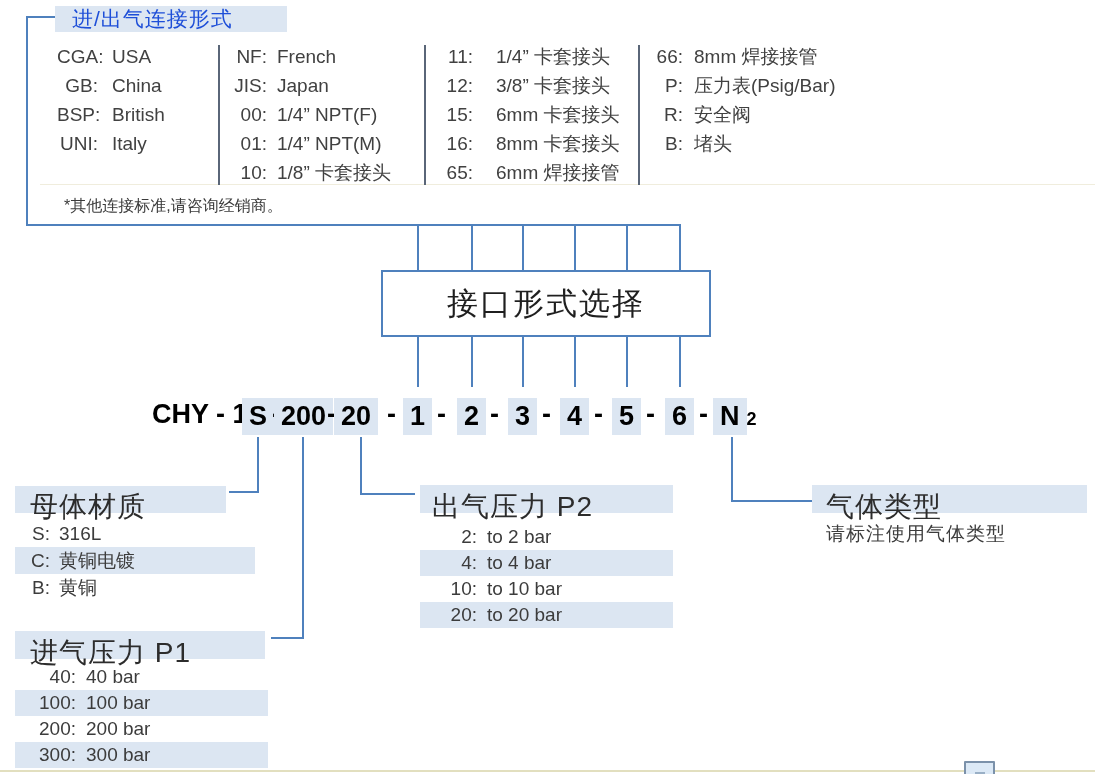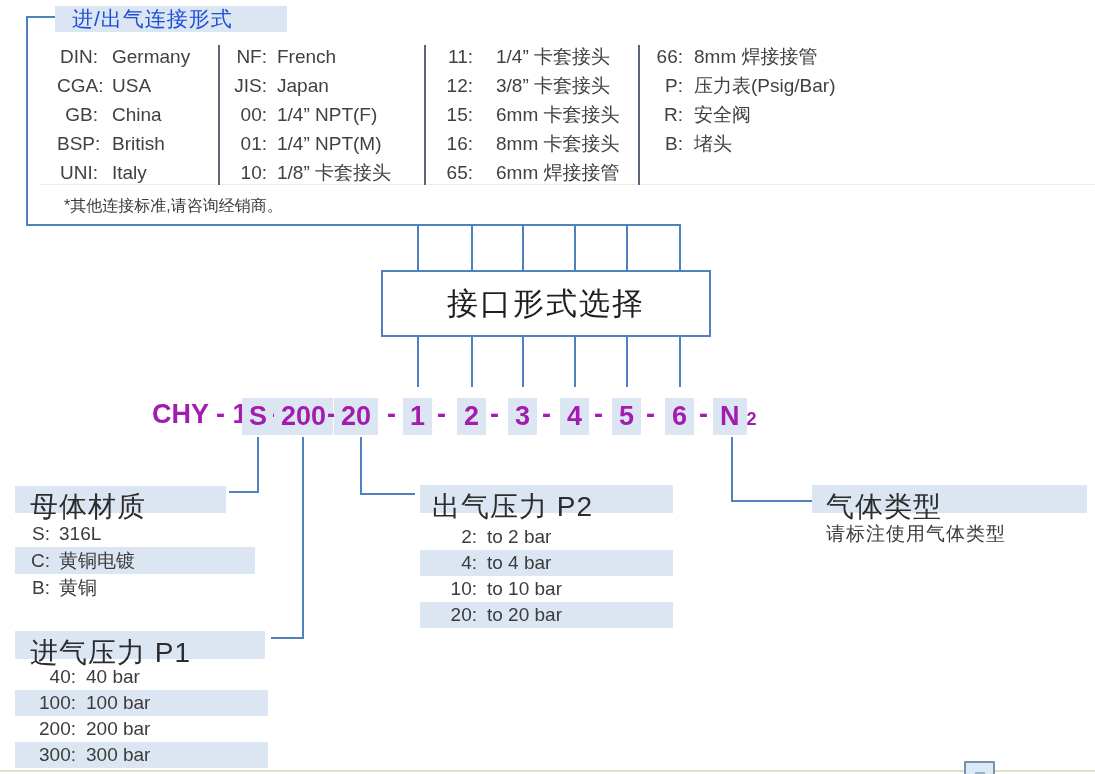--- a/index.html
+++ b/index.html
@@ -18,21 +18,21 @@
   .c1{left:57px;} .c1 .k{width:41px;} .c1 .v{margin-left:14px;}
   .c2{left:228px;} .c2 .k{width:39px;} .c2 .v{margin-left:10px;}
   .c3{left:437px;} .c3 .k{width:36px;} .c3 .v{margin-left:23px;}
   .c4{left:647px;} .c4 .k{width:36px;} .c4 .v{margin-left:11px;}
   .note{position:absolute;left:64px;top:196px;font-size:16px;color:#3a3a3a;}
   
   .selbox{position:absolute;left:381px;top:270px;width:330px;height:67px;border:2px solid #4f81bd;
           background:#fff;display:flex;align-items:center;justify-content:center;box-sizing:border-box;}
   .selbox span{font-size:31px;color:#1f1f1f;letter-spacing:2px;}
   
-  .tok{position:absolute;top:398px;font-size:27px;font-weight:bold;color:#a21caf;line-height:32px;white-space:pre;}
+  .tok{position:absolute;top:398px;font-size:27px;font-weight:bold;color:#000000;line-height:32px;white-space:pre;}
   .hl{background:#dce6f2;padding:2px 7px 3px;margin-left:-7px;display:inline-block;}
   .sub2{font-size:18px;font-weight:bold;}
   
   .shead{position:absolute;background:#dce6f2;}
   .shead span{font-size:28px;color:#2c2c2c;letter-spacing:1px;}
   .hsub{font-size:14px;}
   .sitems{position:absolute;font-size:19px;color:#3c3c3c;}
   .srow{display:flex;align-items:center;}
   .srow .k{display:inline-block;text-align:right;}
   .srow.hl-row{background:#dce6f2;}
@@ -65,24 +65,20 @@
   <div class="bl" style="left:26px;top:16px;width:2px;height:210px;"></div>
   <div class="bl" style="left:26px;top:224px;width:655px;height:2px;"></div>
 
   <div class="title-bar"></div>
   <div class="title-text">进/出气连接形式</div>
 
   <div class="faint-edge"></div>
   <div class="bottom-edge"></div>
 
   <div class="tcol c1">
-    <div class="trow">
-        <span class="k">DIN:</span>
-        <span class="v">Germany</span>
-      </div>
     <div class="trow">
         <span class="k">CGA:</span>
         <span class="v">USA</span>
       </div>
     <div class="trow">
         <span class="k">GB:</span>
         <span class="v">China</span>
       </div>
     <div class="trow">
         <span class="k">BSP:</span>

